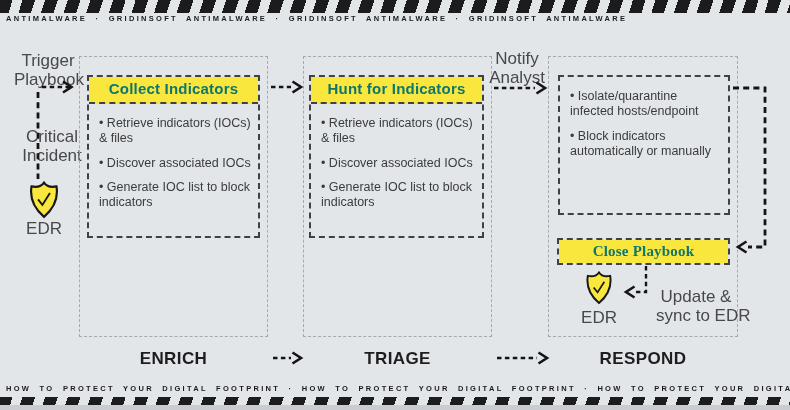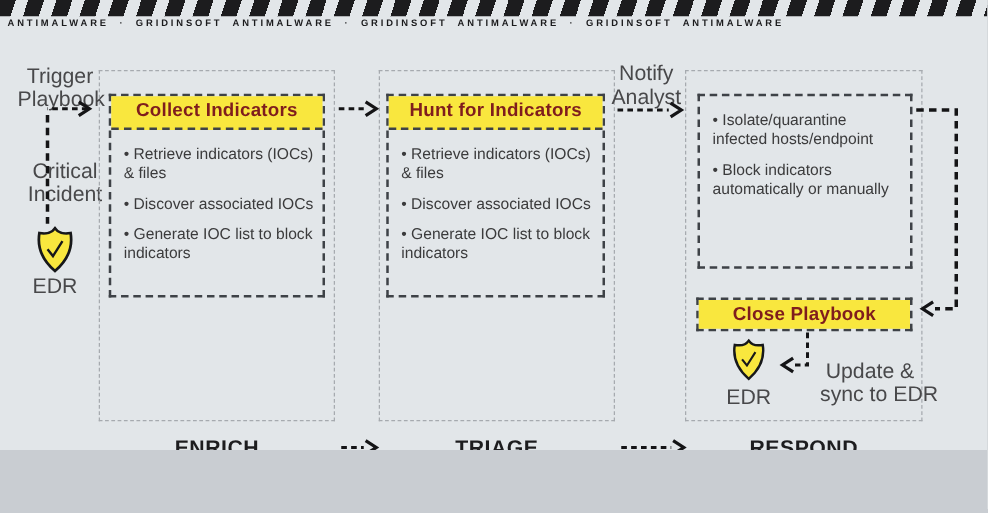--- a/index.html
+++ b/index.html
@@ -1,17 +1,17 @@
 <!DOCTYPE html>
 <html><head>
 <meta charset="utf-8">
 <style>
   html,body{margin:0;padding:0;background:#c9cdd2;}
   .stage{
-    position:relative; width:790px; height:360px; overflow:hidden;
+    position:relative; width:790px; height:405px; overflow:hidden;
     background:#e2e6e9;
     font-family:"Liberation Sans","DejaVu Sans",sans-serif;
   }
   
   .stripes{
     position:absolute; left:0; width:790px; height:13px;
     background:repeating-linear-gradient(108deg,#1c1c1e 0 12px,transparent 12px 21.5px);
   }
   .stripes.top{top:0;}
   .stripes.bottom{top:397px;}
@@ -32,25 +32,25 @@
   #outer-triage{left:303px;width:189px;}
   #outer-respond{left:548px;width:190px;}
   
   .card{
     position:absolute; border:2px dashed #3e4247; box-sizing:border-box;
     background:transparent;
   }
   #card-collect{left:87px;top:75px;width:173px;height:163px;}
   #card-hunt{left:309px;top:75px;width:175px;height:163px;}
   #card-block{left:558px;top:75px;width:172px;height:140px;}
-  #card-close{left:557px;top:238px;width:173px;height:27px;}
+  #card-close{left:557px;top:238px;width:173px;height:27px;font-family:Liberation Serif, serif;}
   .card-header{
     background:#f9e73e; border-bottom:2px dashed #3e4247;
     height:25px; line-height:24px; text-align:center;
-    font-size:15px; font-weight:700; color:#7f1d1d; letter-spacing:.2px;
+    font-size:15px; font-weight:700; color:#0f766e; letter-spacing:.2px;
   }
   #card-close .card-header{border-bottom:none;height:23px;line-height:23px;}
   .card-body{padding:12px 6px 0 10px;}
   .bullet{
     margin:0 0 9px 0; font-size:12.5px; line-height:1.22; color:#3b3b3c;
   }
   .bullet::before{content:"• ";}
   
   .side-label{
     position:absolute; font-size:17px; line-height:1.1; color:#48484a;

